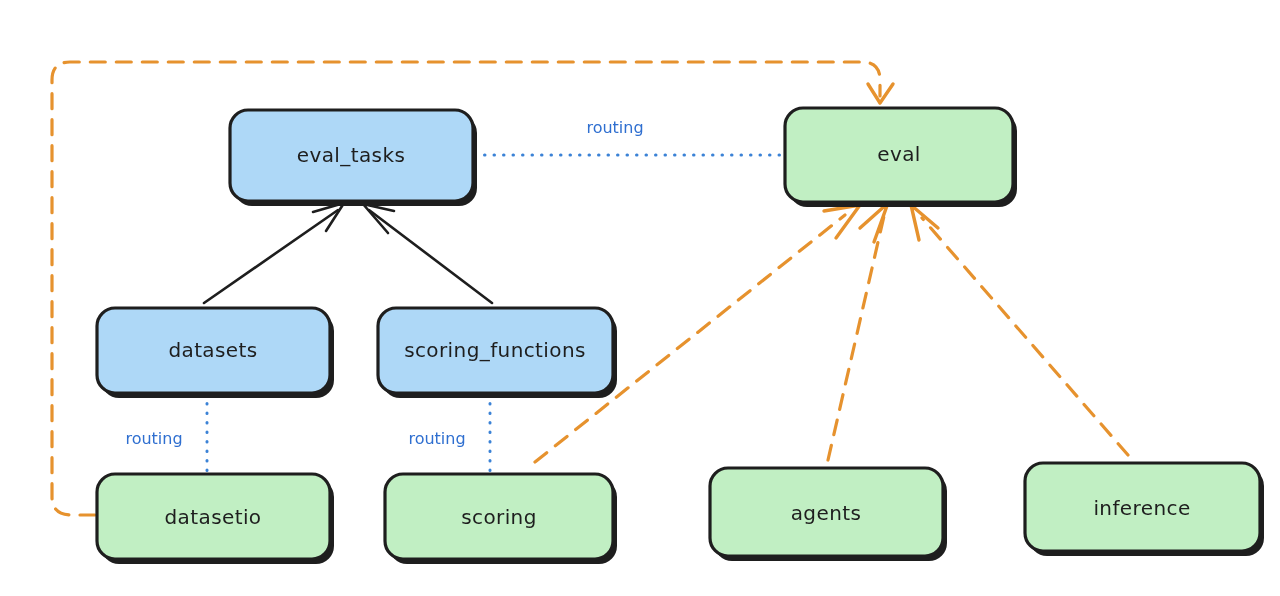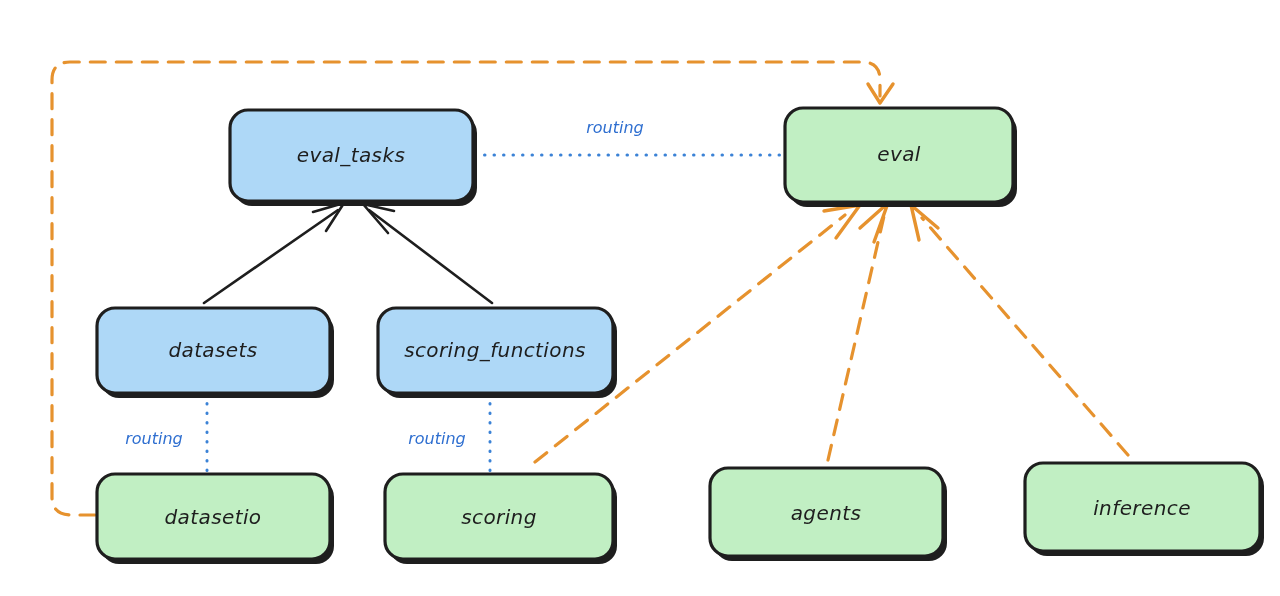--- a/index.html
+++ b/index.html
@@ -11,21 +11,20 @@
     width: 1280px;
     height: 596px;
     overflow: hidden;
     font-family: "DejaVu Sans", sans-serif;
   }
   #diagram-root {
     position: relative;
     width: 1280px;
     height: 596px;
     background: #ffffff;
-    font-style: italic;
   }
   svg#diagram-svg {
     position: absolute;
     top: 0;
     left: 0;
     width: 1280px;
     height: 596px;
     display: block;
   }
   .node-shadow {

